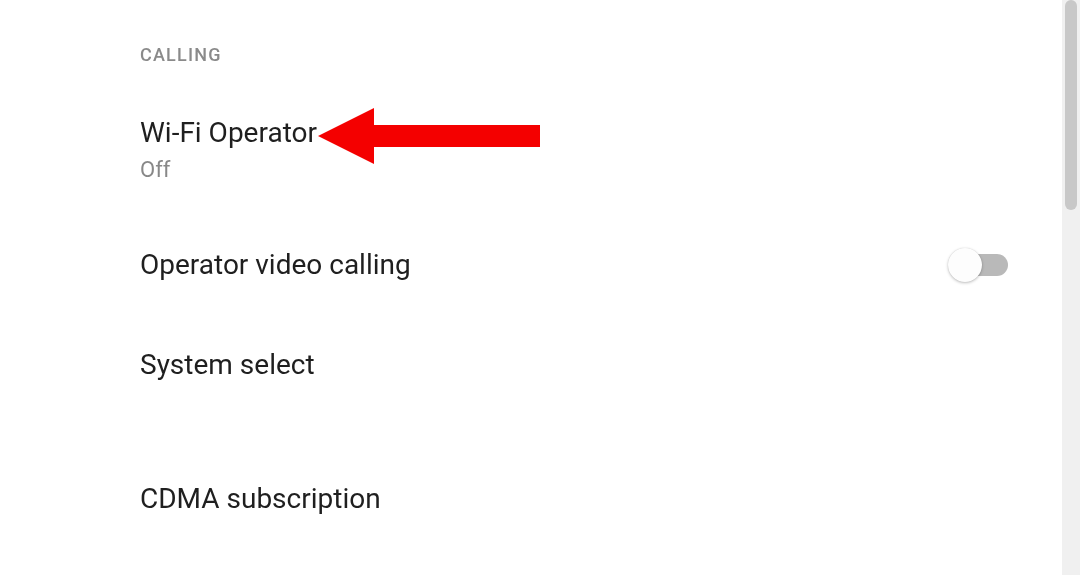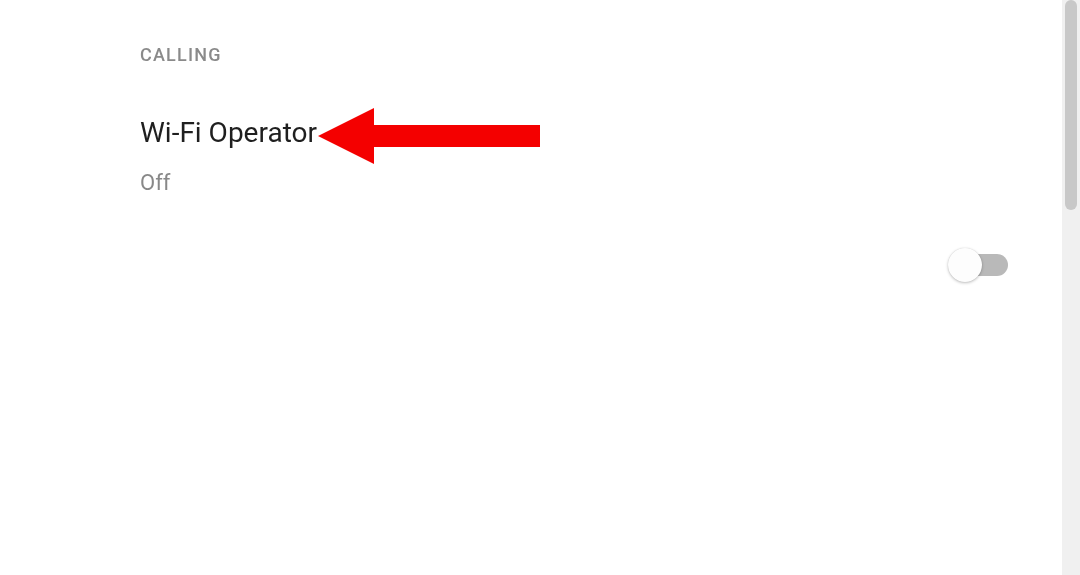--- a/index.html
+++ b/index.html
@@ -56,21 +56,21 @@
     .setting-title {
       font-size: 28px;
       font-weight: 400;
       color: #1f1f1f;
       line-height: 1.2;
     }
     .setting-subtitle {
       font-size: 22px;
       font-weight: 400;
       color: #888888;
-      margin-top: 20px;
+      margin-top: 7px;
     }
     .row-wifi {
       top: 116px;
     }
     .row-video {
       top: 248px;
     }
     .row-system {
       top: 348px;
     }
@@ -121,29 +121,34 @@
 
   <div class="setting-row row-wifi">
     <div class="setting-title">Wi-Fi Operator</div>
     <div class="setting-subtitle">Off</div>
   </div>
 
   <svg class="arrow" viewBox="0 0 222 56">
     <polygon points="0,28 56,0 56,17 222,17 222,39 56,39 56,56" fill="#f40000"></polygon>
   </svg>
 
+  <div class="setting-row row-video">
+    <div class="setting-title">Operator video calling</div>
+  </div>
 
   <div class="toggle">
     <div class="toggle-track"></div>
     <div class="toggle-thumb"></div>
   </div>
 
   <div class="setting-row row-system">
+    <div class="setting-title">System select</div>
   </div>
 
   <div class="setting-row row-cdma">
+    <div class="setting-title">CDMA subscription</div>
   </div>
 
 </div>
 
 <div class="scrollbar-track">
   <div class="scrollbar-thumb"></div>
 </div>
 
 </body></html>

